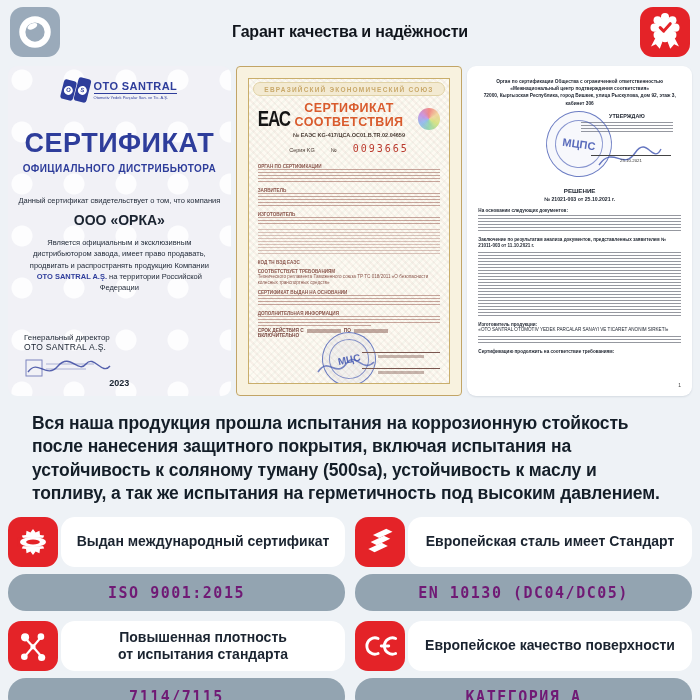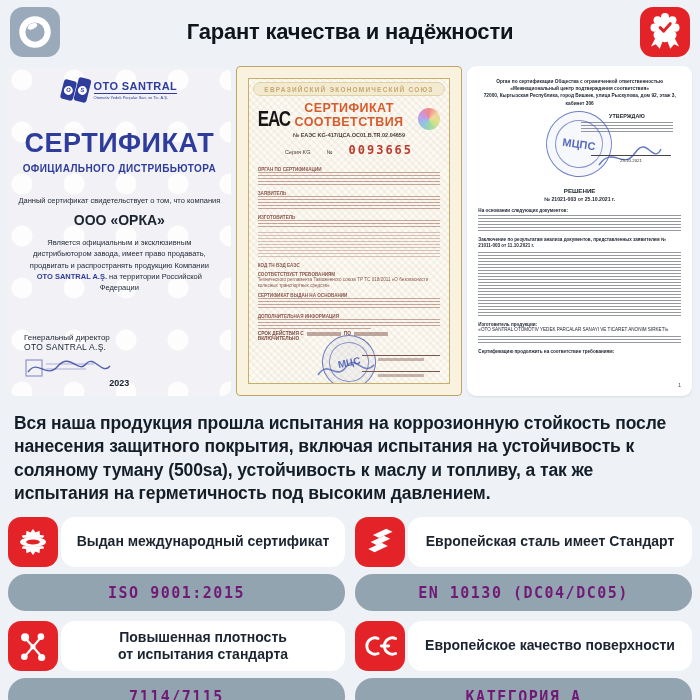--- a/index.html
+++ b/index.html
@@ -3,21 +3,21 @@
 <meta charset="utf-8">
 <style>
   html,body{margin:0;padding:0;background:#eef2f6;}
   .canvas{position:relative;width:700px;height:700px;background:#eef2f6;overflow:hidden;
           font-family:"Liberation Sans",sans-serif;color:#17222e;}
   
   .hdr{display:flex;align-items:center;justify-content:space-between;height:64px;padding:0 10px;}
   .app-icon{width:50px;height:50px;border-radius:13px;display:flex;align-items:center;justify-content:center;flex:0 0 auto;}
   .app-icon.gray{background:#9aaaba;}
   .app-icon.red{background:#e42328;}
-  .hdr-title{flex:1;text-align:center;font-size:22px;font-weight:800;letter-spacing:-.2px;color:#10151c;}
+  .hdr-title{flex:1;text-align:center;font-size:16px;font-weight:800;letter-spacing:-.2px;color:#10151c;}
   
   .certs{display:flex;gap:5px;padding:2px 8px 0 8px;height:330px;}
   .cert{border-radius:9px;overflow:hidden;position:relative;flex:1;}
   
   .cert1{background:#f1f1f6;
      background-image:radial-gradient(circle 14px at 14px 14px, rgba(255,255,255,.85) 10px, rgba(255,255,255,0) 11px);
      background-size:52px 52px;
      display:flex;flex-direction:column;text-align:center;padding:12px 10px 8px;box-sizing:border-box;}
   .logo-row{display:flex;align-items:center;justify-content:center;gap:5px;}
   .logo-chip{width:13px;height:20px;background:#2e3d9b;border-radius:3px;transform:rotate(14deg);display:flex;align-items:center;justify-content:center;}
@@ -44,21 +44,21 @@
        repeating-linear-gradient(45deg, rgba(204,150,150,.10) 0 2px, rgba(204,150,150,0) 2px 5px),
        repeating-linear-gradient(-45deg, rgba(150,190,160,.08) 0 2px, rgba(150,190,160,0) 2px 5px),
        #fdfaf2;}
   .c2-band{margin:3px 4px 0;background:#f3ead2;border:1px solid #e0d2a6;border-radius:8px;
      color:#c9a96b;font-size:6.5px;font-weight:800;letter-spacing:1.2px;text-align:center;padding:2.5px 0;}
   .c2-head{position:relative;text-align:center;padding-top:5px;}
   .c2-eac{position:absolute;left:9px;top:14px;font-size:17px;font-weight:900;color:#151515;letter-spacing:-1px;transform:scaleY(1.25);}
   .c2-title{font-size:12.5px;font-weight:800;color:#d95b2d;letter-spacing:.4px;}
   .c2-num{margin-top:3px;font-size:5.5px;color:#4a3c34;font-weight:700;}
   .c2-serial-row{margin-top:5px;font-size:5.5px;color:#4a3c34;display:flex;justify-content:center;gap:16px;align-items:baseline;}
-  .c2-serial{color:#bb3a2e;font-family:"DejaVu Sans Mono",monospace;font-weight:700;font-size:12px;letter-spacing:2px;}
+  .c2-serial{color:#bb3a2e;font-family:"DejaVu Sans Mono",monospace;font-weight:400;font-size:10px;letter-spacing:2px;}
   .holo{position:absolute;right:9px;top:12px;width:22px;height:22px;border-radius:50%;
      background:conic-gradient(#e66 0deg,#ec8 60deg,#cd6 120deg,#7c9 180deg,#7ae 240deg,#b7d 300deg,#e66 360deg);opacity:.75;}
   .c2-body{margin:6px 9px 0;text-align:left;color:#8a564c;}
   .c2-sec{font-size:4.6px;font-weight:800;margin-top:4px;}
   .c2-text{font-size:4.6px;line-height:1.3;}
   .tl{background:repeating-linear-gradient(to bottom, rgba(155,96,84,.55) 0 1px, rgba(0,0,0,0) 1px 3px);}
   .tl.short{width:62%;}
   .tl.faint{opacity:.65;}
   .c2-foot{margin:auto 9px 6px;position:relative;height:58px;text-align:left;}
   .c2-validity{font-size:4.8px;font-weight:800;color:#7c4a42;}
@@ -85,21 +85,21 @@
   .c3-number{text-align:center;font-weight:800;font-size:5.2px;margin-top:2px;}
   .c3-basis{font-weight:800;margin-top:6px;text-align:left;}
   .c3-left{text-align:left;}
   .c3-conclusion{font-weight:800;margin-top:4px;line-height:1.35;text-align:left;}
   .c3-codes{margin-top:3px;height:66px;}
   .c3-makerlbl{font-weight:800;margin-top:4px;text-align:left;}
   .c3-maker{text-align:left;line-height:1.35;}
   .c3-final{font-weight:800;margin-top:4px;text-align:left;}
   .c3-page{margin-top:auto;text-align:right;font-size:5px;color:#444;}
   
-  .desc{padding:16px 14px 12px;font-size:17.5px;line-height:1.33;font-weight:700;color:#141e28;letter-spacing:-.1px;border-radius:9px;}
+  .desc{padding:16px 32px 12px;font-size:17.5px;line-height:1.33;font-weight:700;color:#141e28;letter-spacing:-.1px;border-radius:9px;}
   
   .features{display:grid;grid-template-columns:1fr 1fr;column-gap:10px;row-gap:0;padding:0 8px;}
   .feature{display:flex;flex-direction:column;}
   .f-row{display:flex;gap:3px;align-items:stretch;height:50px;margin-bottom:7px;}
   .f-icon{width:50px;height:50px;border-radius:13px;background:#e42328;display:flex;align-items:center;justify-content:center;flex:0 0 auto;}
   .f-card{flex:1;background:#ffffff;border-radius:14px;display:flex;align-items:center;justify-content:center;
      font-size:14px;font-weight:800;color:#1b2430;text-align:center;white-space:pre-line;line-height:1.25;padding:0 6px;}
   .f-pill{height:37px;border-radius:18px;background:#93a4b1;display:flex;align-items:center;justify-content:center;
      color:#701a75;font-family:"DejaVu Sans Mono",monospace;font-weight:800;font-size:15px;letter-spacing:1.5px;margin-bottom:10px;}
 </style>

